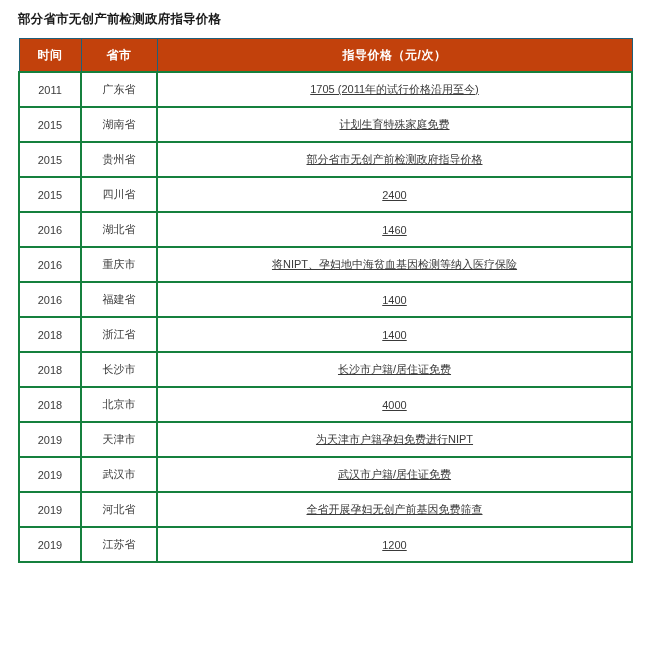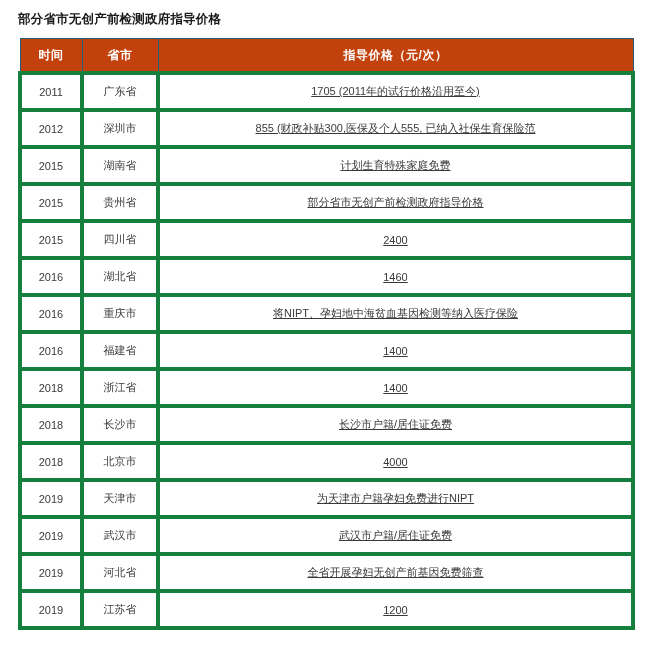--- a/index.html
+++ b/index.html
@@ -38,21 +38,21 @@
     color: #ffffff;
     font-size: 12px;
     font-weight: bold;
     height: 30px;
     border: 1px solid #1f5f7a;
     text-align: center;
     vertical-align: middle;
     letter-spacing: 0.5px;
   }
   table.data-table td {
-    border: 4px solid #15803d;
+    border: 2px solid #15803d;
     height: 33px;
     font-size: 11px;
     text-align: center;
     vertical-align: middle;
     color: #3a3a3a;
     background: #ffffff;
     padding: 0 16px;
   }
   col.col-time { width: 62px; }
   col.col-prov { width: 76px; }
@@ -78,25 +78,20 @@
         <th>时间</th>
         <th>省市</th>
         <th>指导价格（元/次）</th>
       </tr>
     </thead>
     <tbody>
       <tr>
         <td class="time-cell">2011</td>
         <td class="prov-cell">广东省</td>
         <td class="price-cell">1705 (2011年的试行价格沿用至今)</td>
-      </tr>
-      <tr>
-        <td class="time-cell">2012</td>
-        <td class="prov-cell">深圳市</td>
-        <td class="price-cell">855 (财政补贴300,医保及个人555, 已纳入社保生育保险范</td>
       </tr>
       <tr>
         <td class="time-cell">2015</td>
         <td class="prov-cell">湖南省</td>
         <td class="price-cell">计划生育特殊家庭免费</td>
       </tr>
       <tr>
         <td class="time-cell">2015</td>
         <td class="prov-cell">贵州省</td>
         <td class="price-cell">部分省市无创产前检测政府指导价格</td>

